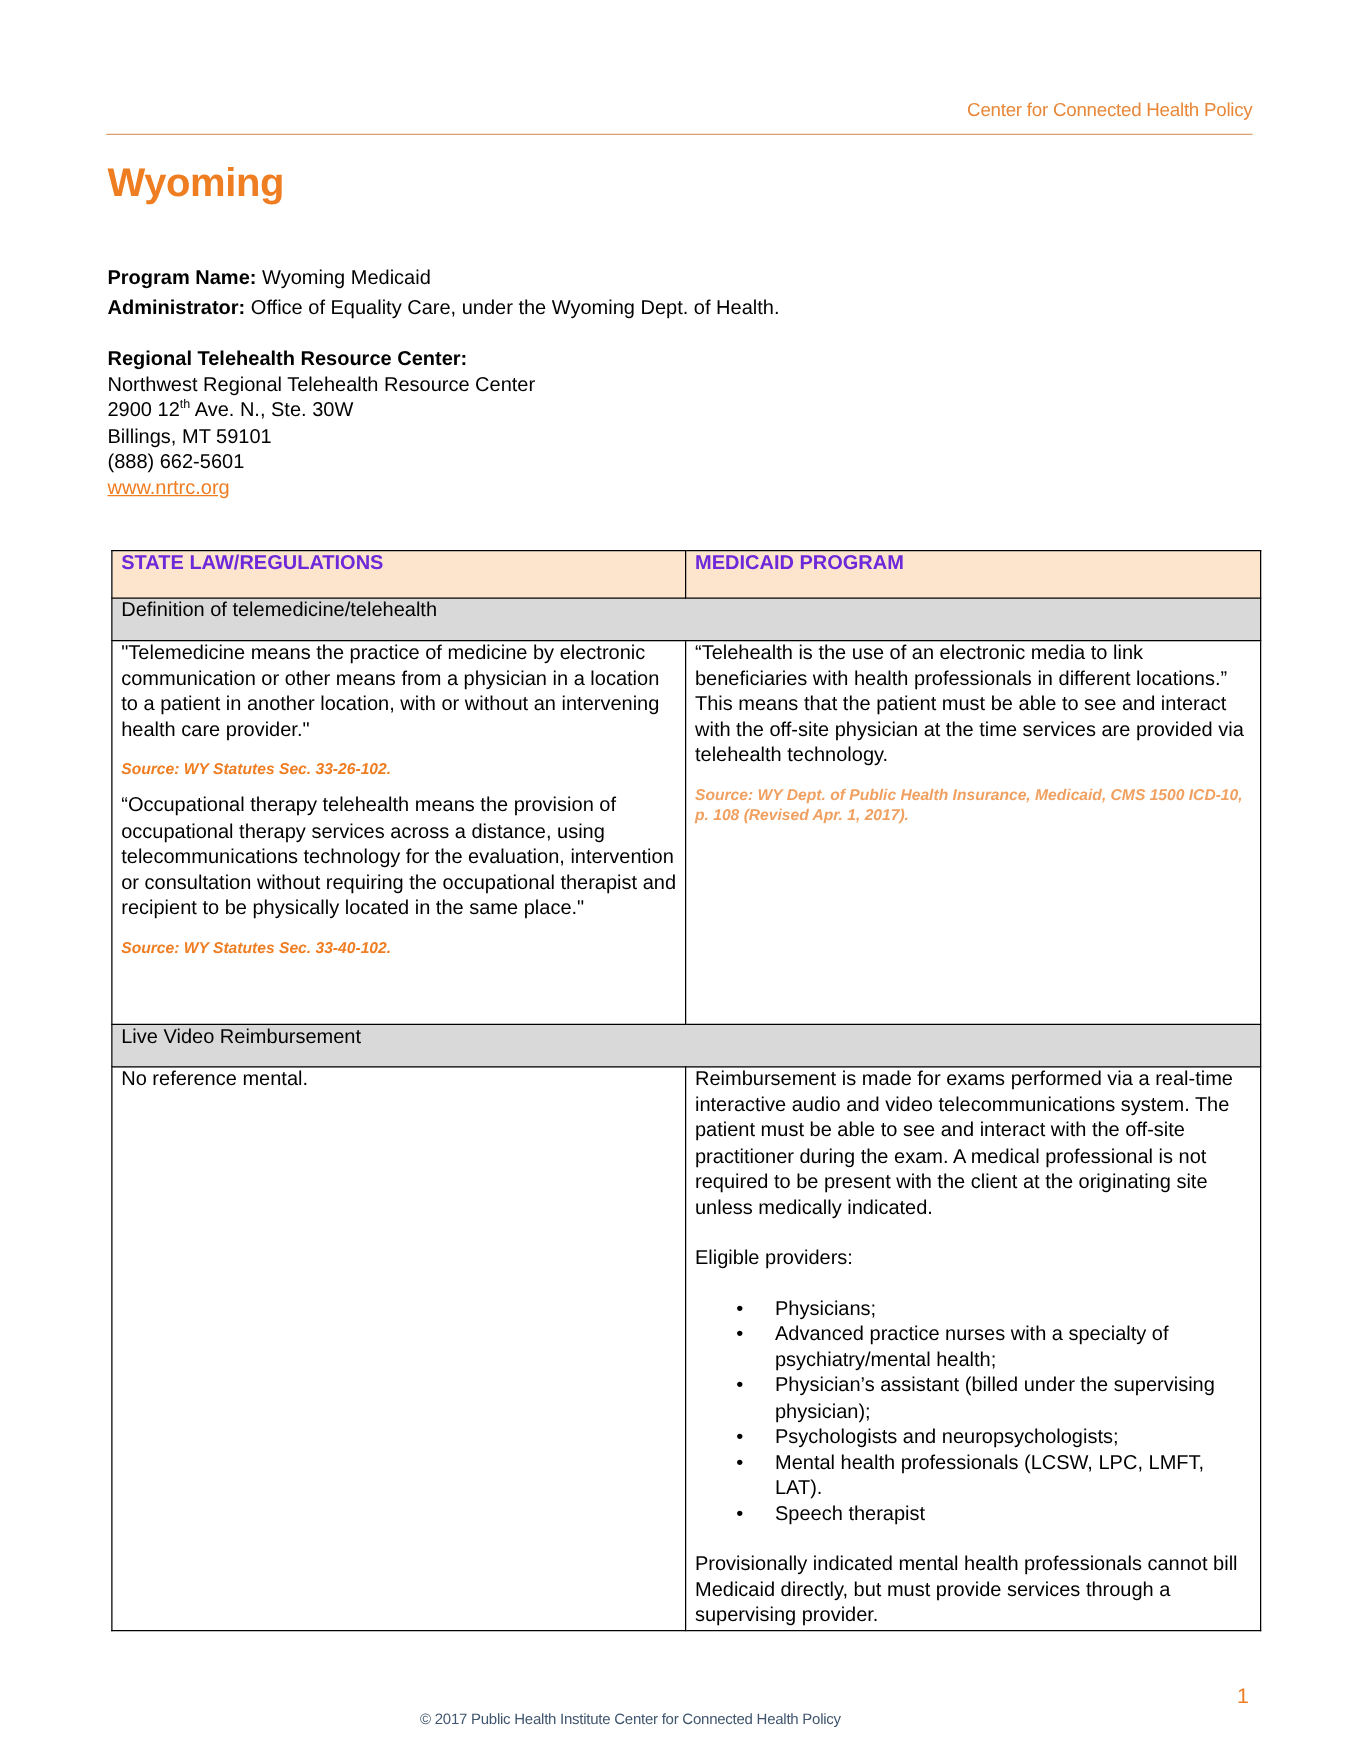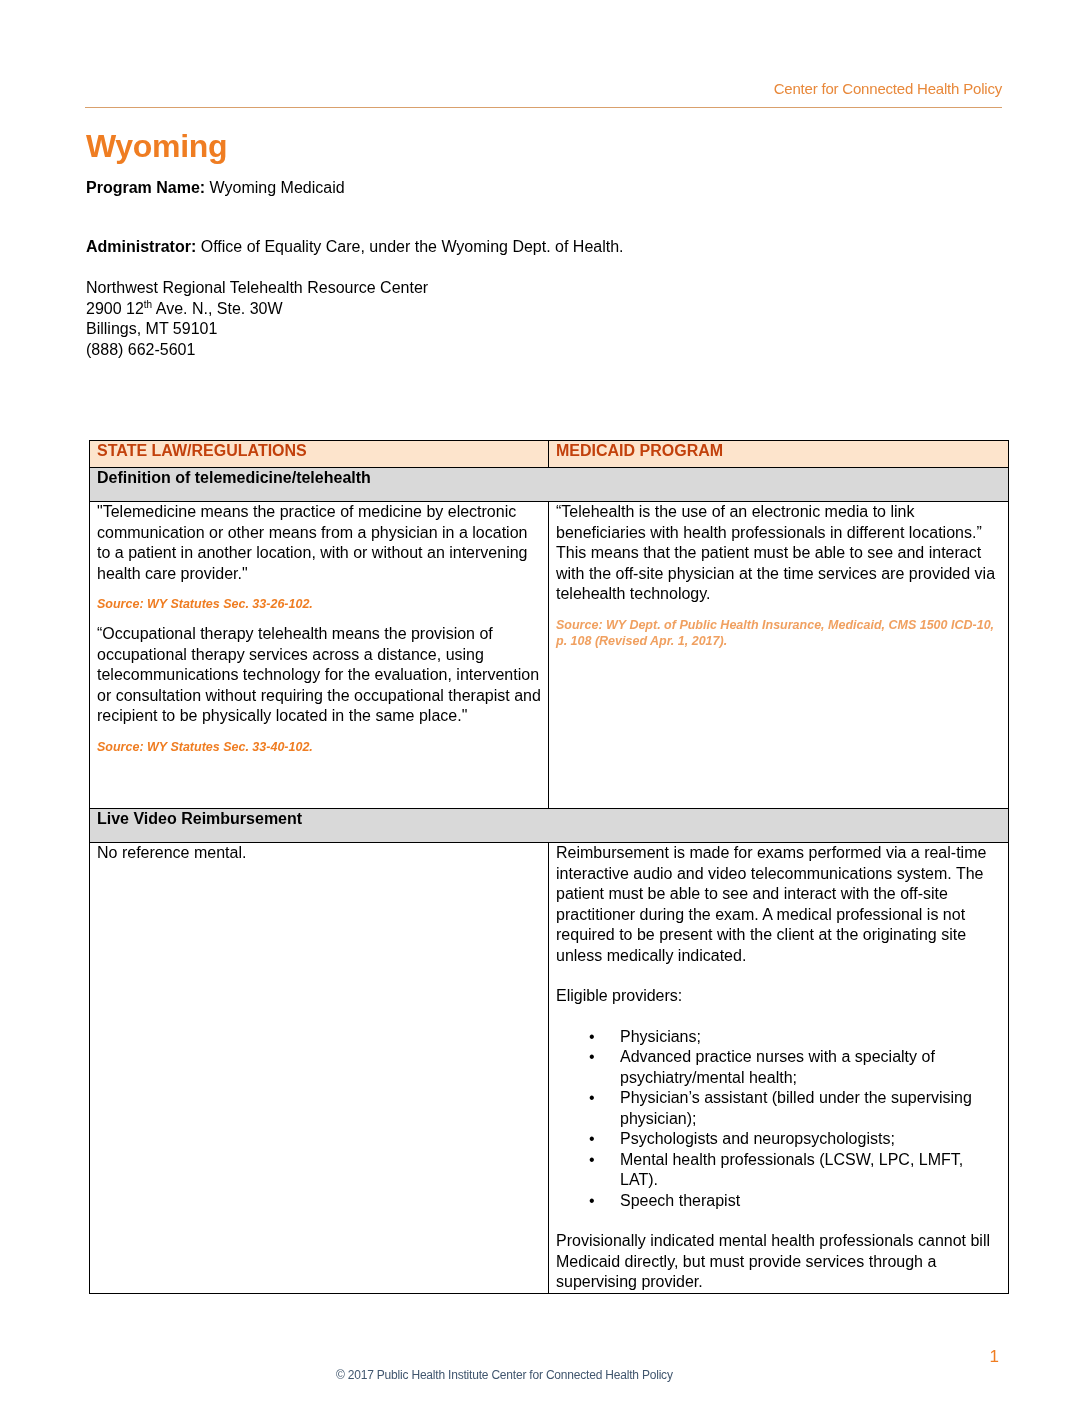--- a/index.html
+++ b/index.html
@@ -27,26 +27,26 @@
   table.policy {
     position: absolute; top: 440px; left: 89px; width: 919px;
     border-collapse: collapse; table-layout: fixed;
     font-size: 16px; line-height: 20.5px;
   }
   table.policy td, table.policy th {
     border: 1.5px solid #000; vertical-align: top; padding: 0 7px;
     text-align: left;
   }
   th.col-head {
-    background: #fde4cc; color: #c2410c; font-weight: bold;
-    height: 27px; padding-top: 7px; padding-bottom: 0; font-size: 16px;
+    background: #fde4cc; color: #6d28d9; font-weight: bold;
+    height: 38px; padding-top: 7px; padding-bottom: 0; font-size: 16px;
     box-sizing: border-box;
   }
   td.section {
-    background: #d9d9d9; font-weight: bold; height: 34px; box-sizing: border-box;
+    background: #d9d9d9; font-weight: normal; height: 34px; box-sizing: border-box;
     padding-top: 6px; border-left: none; border-right: none;
   }
   td.cell { padding-top: 7px; padding-bottom: 6px; }
   .src {
     color: #ef7d22; font-style: italic; font-weight: bold; font-size: 12.5px;
     line-height: 16px; margin: 12px 0 12px 0;
   }
   .src.faded { color: #f0a060; }
   p { margin: 0; }
   ul.providers { margin: 20px 0 20px 0; padding-left: 64px; list-style: none; }
@@ -63,33 +63,35 @@
   }
 </style>
 </head>
 <body>
 
 <div class="header-org">Center for Connected Health Policy</div>
 <div class="header-rule"></div>
 
 <div class="state-title">Wyoming</div>
 
-<div class="info" style="top:178px;">
+<div class="info" style="top:213px;">
   <b>Program Name:</b><span> Wyoming Medicaid</span>
 </div>
 
 <div class="info" style="top:237px;">
   <b>Administrator:</b><span> Office of Equality Care, under the Wyoming Dept. of Health.</span>
 </div>
 
 <div class="info" style="top:278px;">
+  <div><b>Regional Telehealth Resource Center:</b></div>
   <div>Northwest Regional Telehealth Resource Center</div>
   <div><span>2900 12</span><sup>th</sup><span> Ave. N., Ste. 30W</span></div>
   <div>Billings, MT 59101</div>
   <div>(888) 662-5601</div>
+  <div><span class="link">www.nrtrc.org</span></div>
 </div>
 
 <table class="policy">
   <colgroup>
       <col style="width:459px">
       <col style="width:460px">
     </colgroup>
   <tbody>
       <tr>
     <th class="col-head">STATE LAW/REGULATIONS</th>

